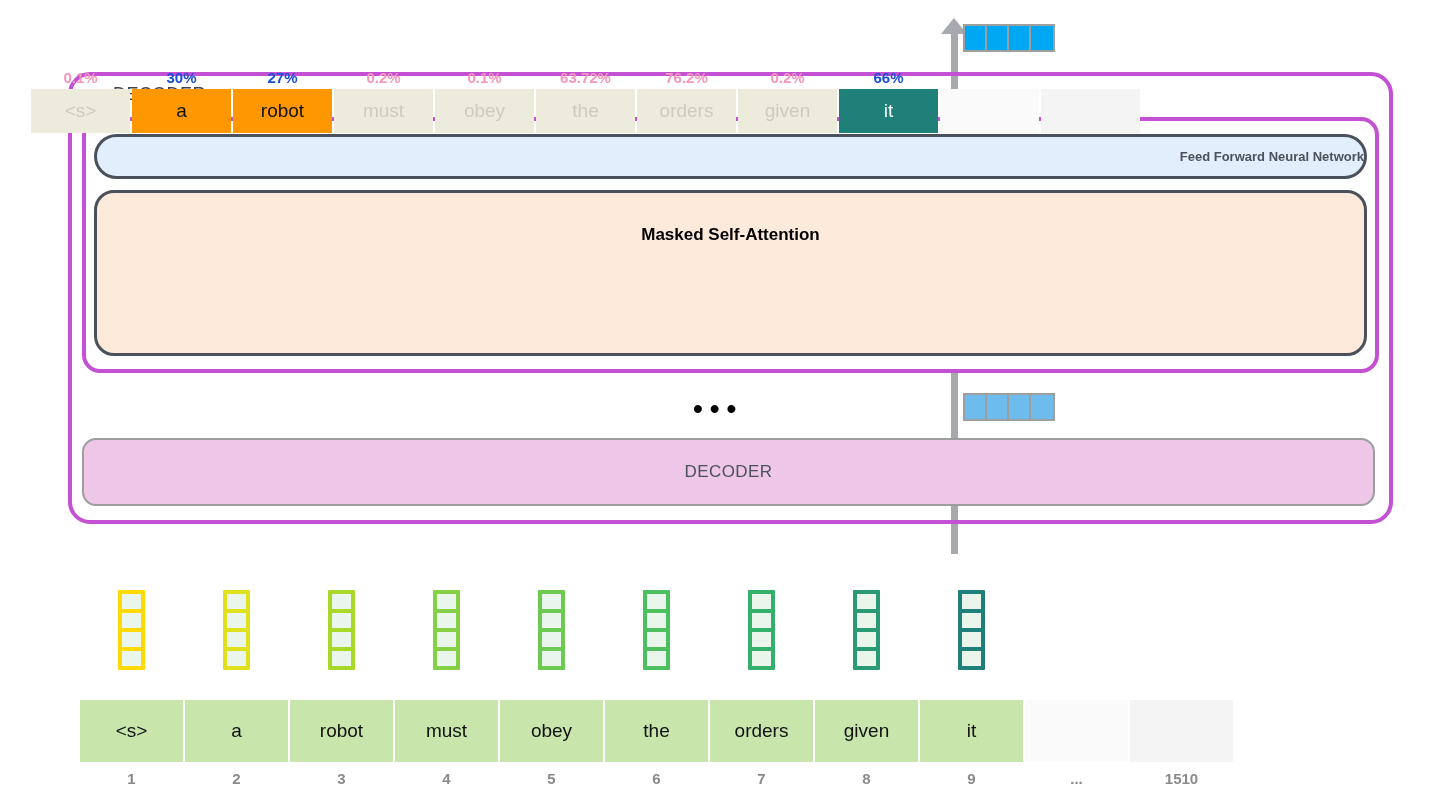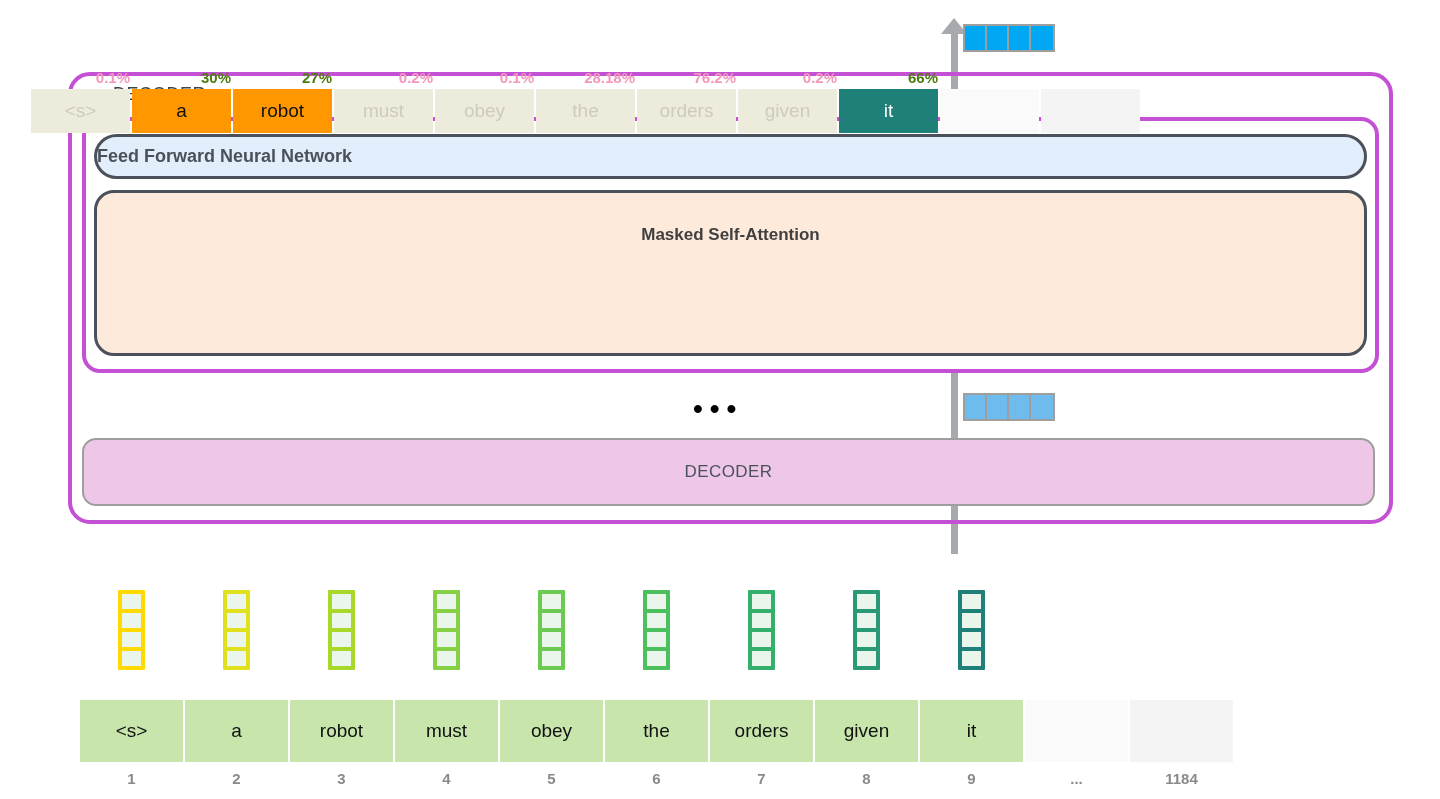--- a/index.html
+++ b/index.html
@@ -99,22 +99,22 @@
     left: 94px;
     top: 134px;
     width: 1273px;
     height: 45px;
     background: #e3eefc;
     border: 3px solid #4b515a;
     border-radius: 23px;
     box-sizing: border-box;
     display: flex;
     align-items: center;
-    justify-content: flex-start;
-    font-size: 18px;
+    justify-content: flex-end;
+    font-size: 13px;
     font-weight: bold;
     color: #4b515a;
   }
 
   
   .attn {
     position: absolute;
     left: 94px;
     top: 190px;
     width: 1273px;
@@ -124,35 +124,35 @@
     border-radius: 20px;
     box-sizing: border-box;
   }
   .attn-title {
     position: absolute;
     left: 0; right: 0;
     top: 32px;
     text-align: center;
     font-size: 17px;
     font-weight: bold;
-    color: #404040;
+    color: #000000;
   }
 
   .attn-cols {
     position: absolute;
     left: 31px;
     top: 67px;
     display: flex;
   }
   .attn-col {
     width: 99px;
     margin-right: 2px;
     display: flex;
     flex-direction: column;
-    align-items: flex-end;
+    align-items: center;
   }
   .attn-col:last-child { margin-right: 0; }
   .attn-pct {
     font-size: 15px;
     font-weight: bold;
     height: 22px;
     line-height: 22px;
   }
   .attn-tok {
     width: 99px;
@@ -161,21 +161,21 @@
     text-align: center;
     font-size: 19px;
     box-sizing: border-box;
   }
   .tok-dim   { background: #edebdc; color: #cdcbbd; }
   .tok-hi    { background: #ff9800; color: #111111; }
   .tok-cur   { background: #1f8079; color: #ffffff; }
   .tok-e1    { background: #fafafa; }
   .tok-e2    { background: #f4f4f4; }
   .pct-dim   { color: #f497bd; }
-  .pct-hi    { color: #4d7c0f; }
+  .pct-hi    { color: #1d4ed8; }
 
   
   .ellipsis {
     position: absolute;
     left: 693px;
     top: 395px;
     font-size: 28px;
     letter-spacing: 7px;
     color: #000000;
     font-weight: bold;
@@ -312,21 +312,21 @@
       </div>
       <div class="attn-col">
         <div class="attn-pct pct-dim">0.2%</div>
         <div class="attn-tok tok-dim">must</div>
       </div>
       <div class="attn-col">
         <div class="attn-pct pct-dim">0.1%</div>
         <div class="attn-tok tok-dim">obey</div>
       </div>
       <div class="attn-col">
-        <div class="attn-pct pct-dim">28.18%</div>
+        <div class="attn-pct pct-dim">63.72%</div>
         <div class="attn-tok tok-dim">the</div>
       </div>
       <div class="attn-col">
         <div class="attn-pct pct-dim">76.2%</div>
         <div class="attn-tok tok-dim">orders</div>
       </div>
       <div class="attn-col">
         <div class="attn-pct pct-dim">0.2%</div>
         <div class="attn-tok tok-dim">given</div>
       </div>
@@ -444,16 +444,16 @@
       <div class="idx-slot">1</div>
       <div class="idx-slot">2</div>
       <div class="idx-slot">3</div>
       <div class="idx-slot">4</div>
       <div class="idx-slot">5</div>
       <div class="idx-slot">6</div>
       <div class="idx-slot">7</div>
       <div class="idx-slot">8</div>
       <div class="idx-slot">9</div>
       <div class="idx-slot">...</div>
-      <div class="idx-slot">1184</div>
+      <div class="idx-slot">1510</div>
     </div>
 
 </div>
 
 </body></html>

